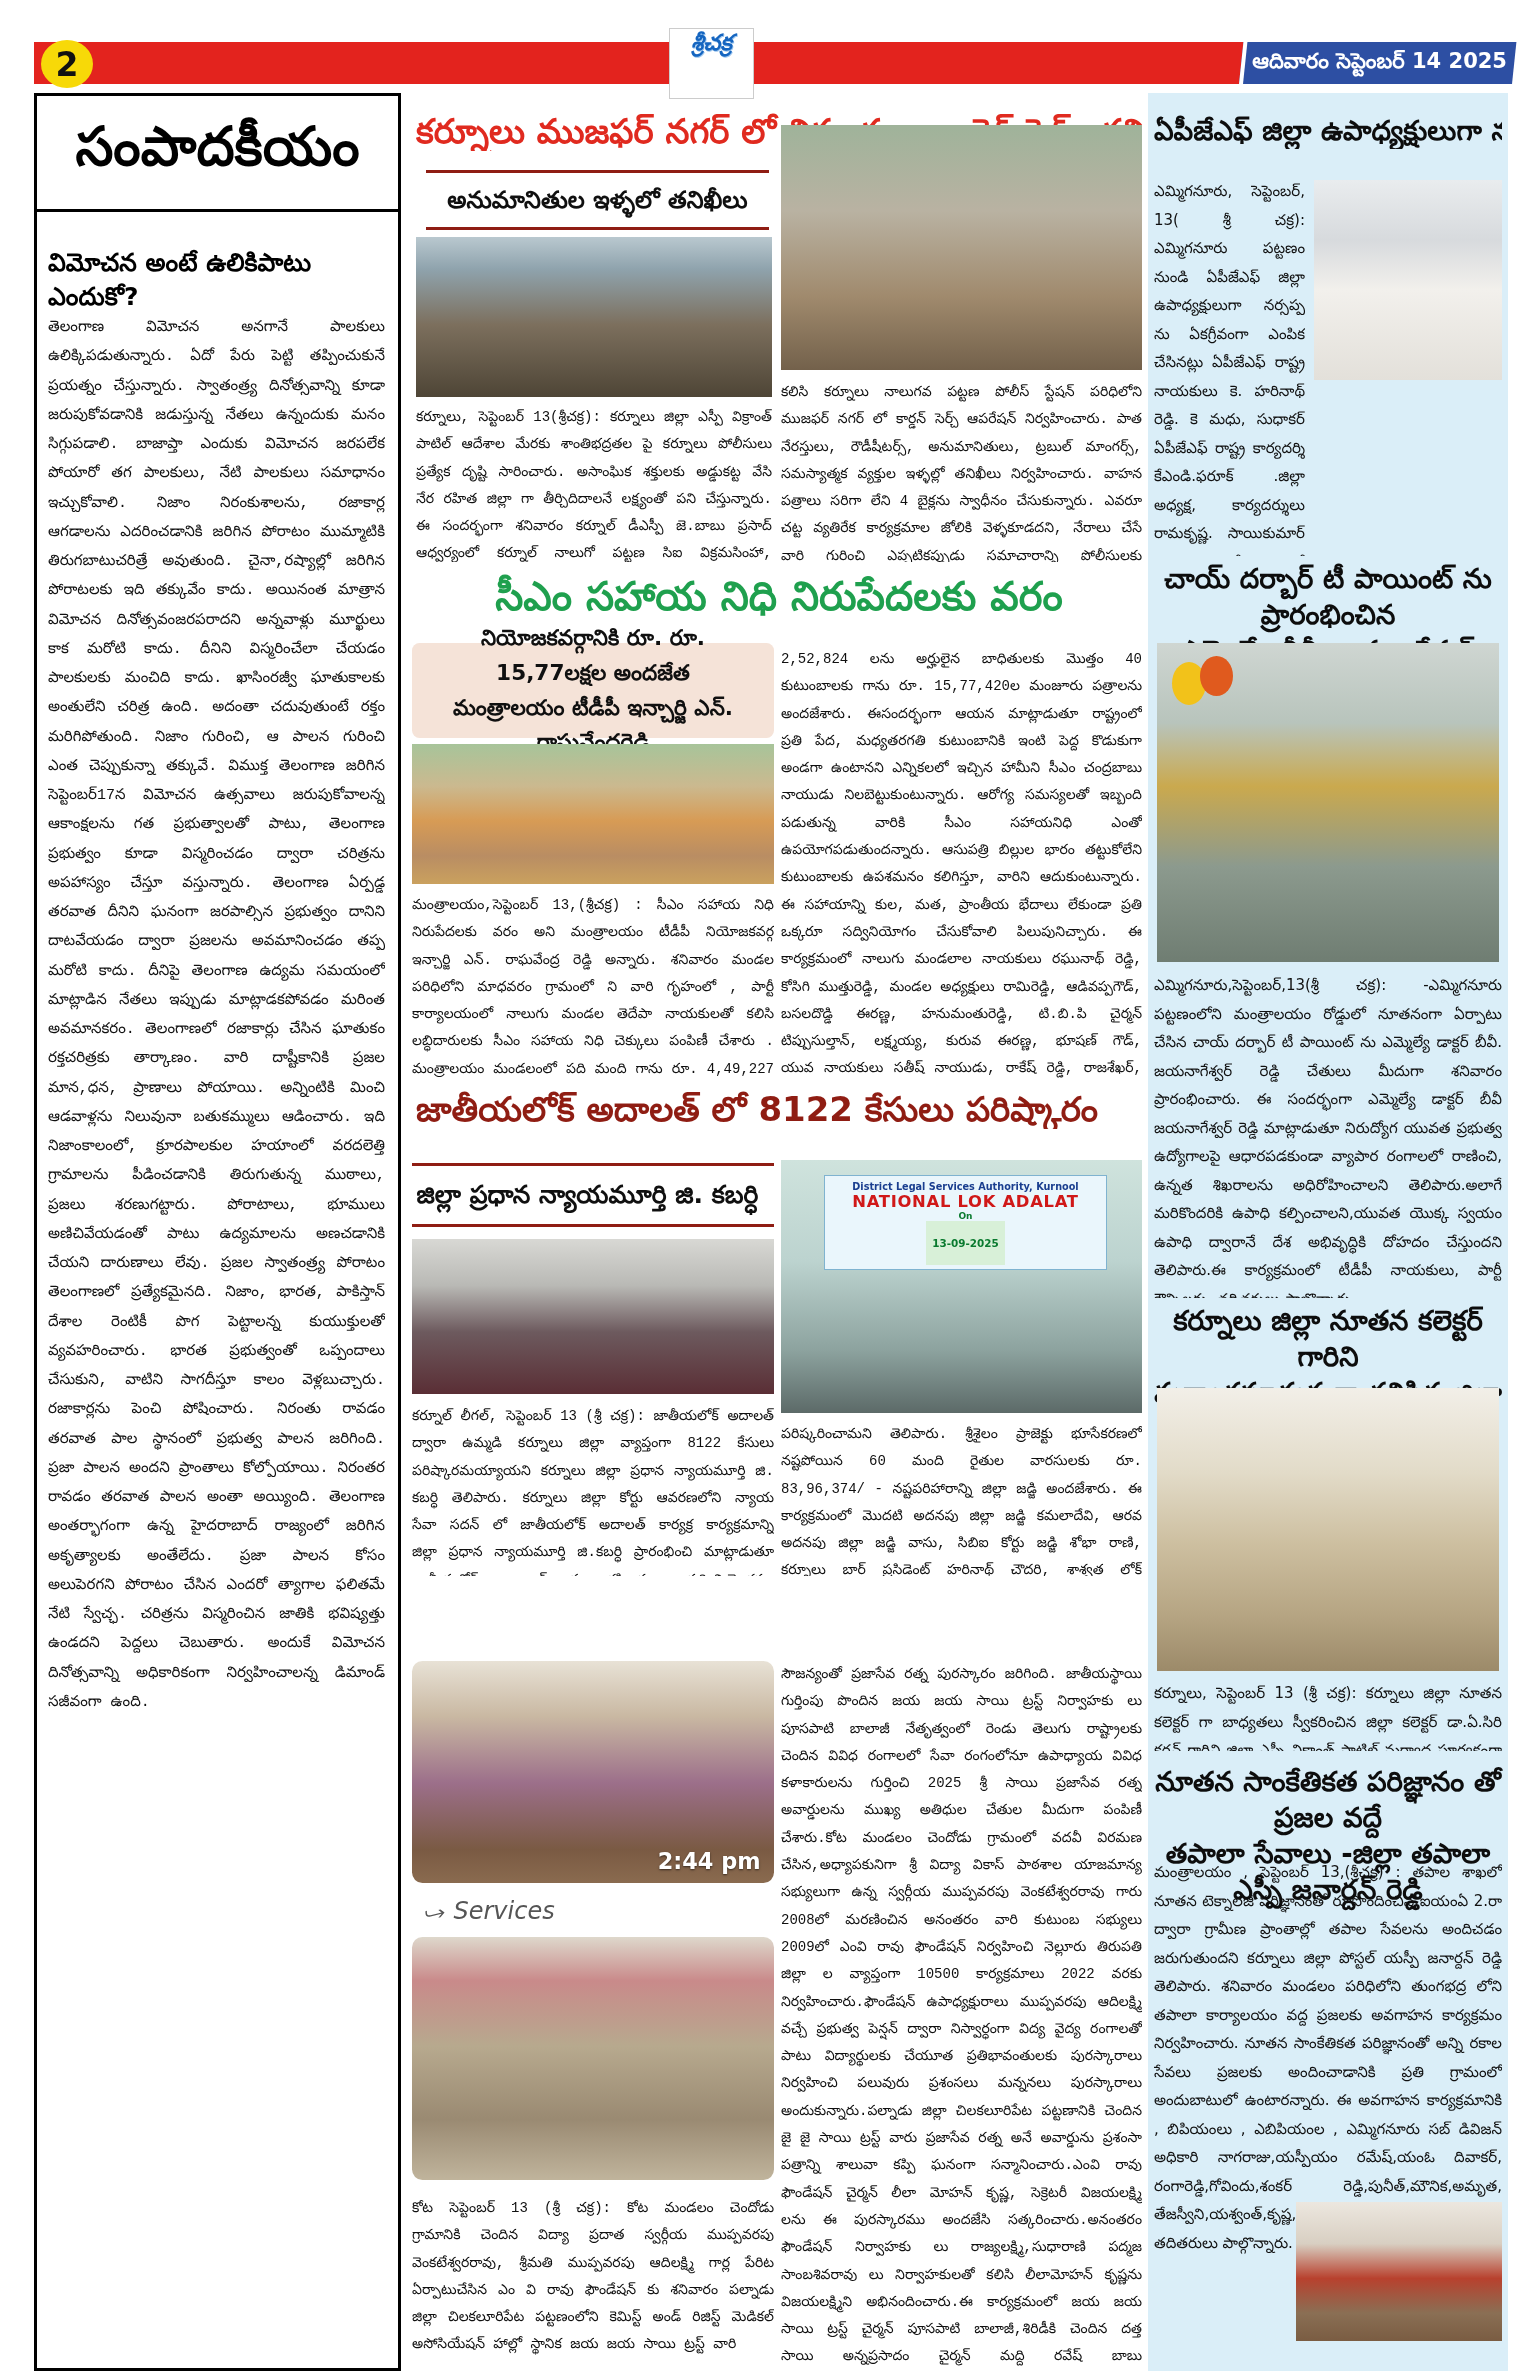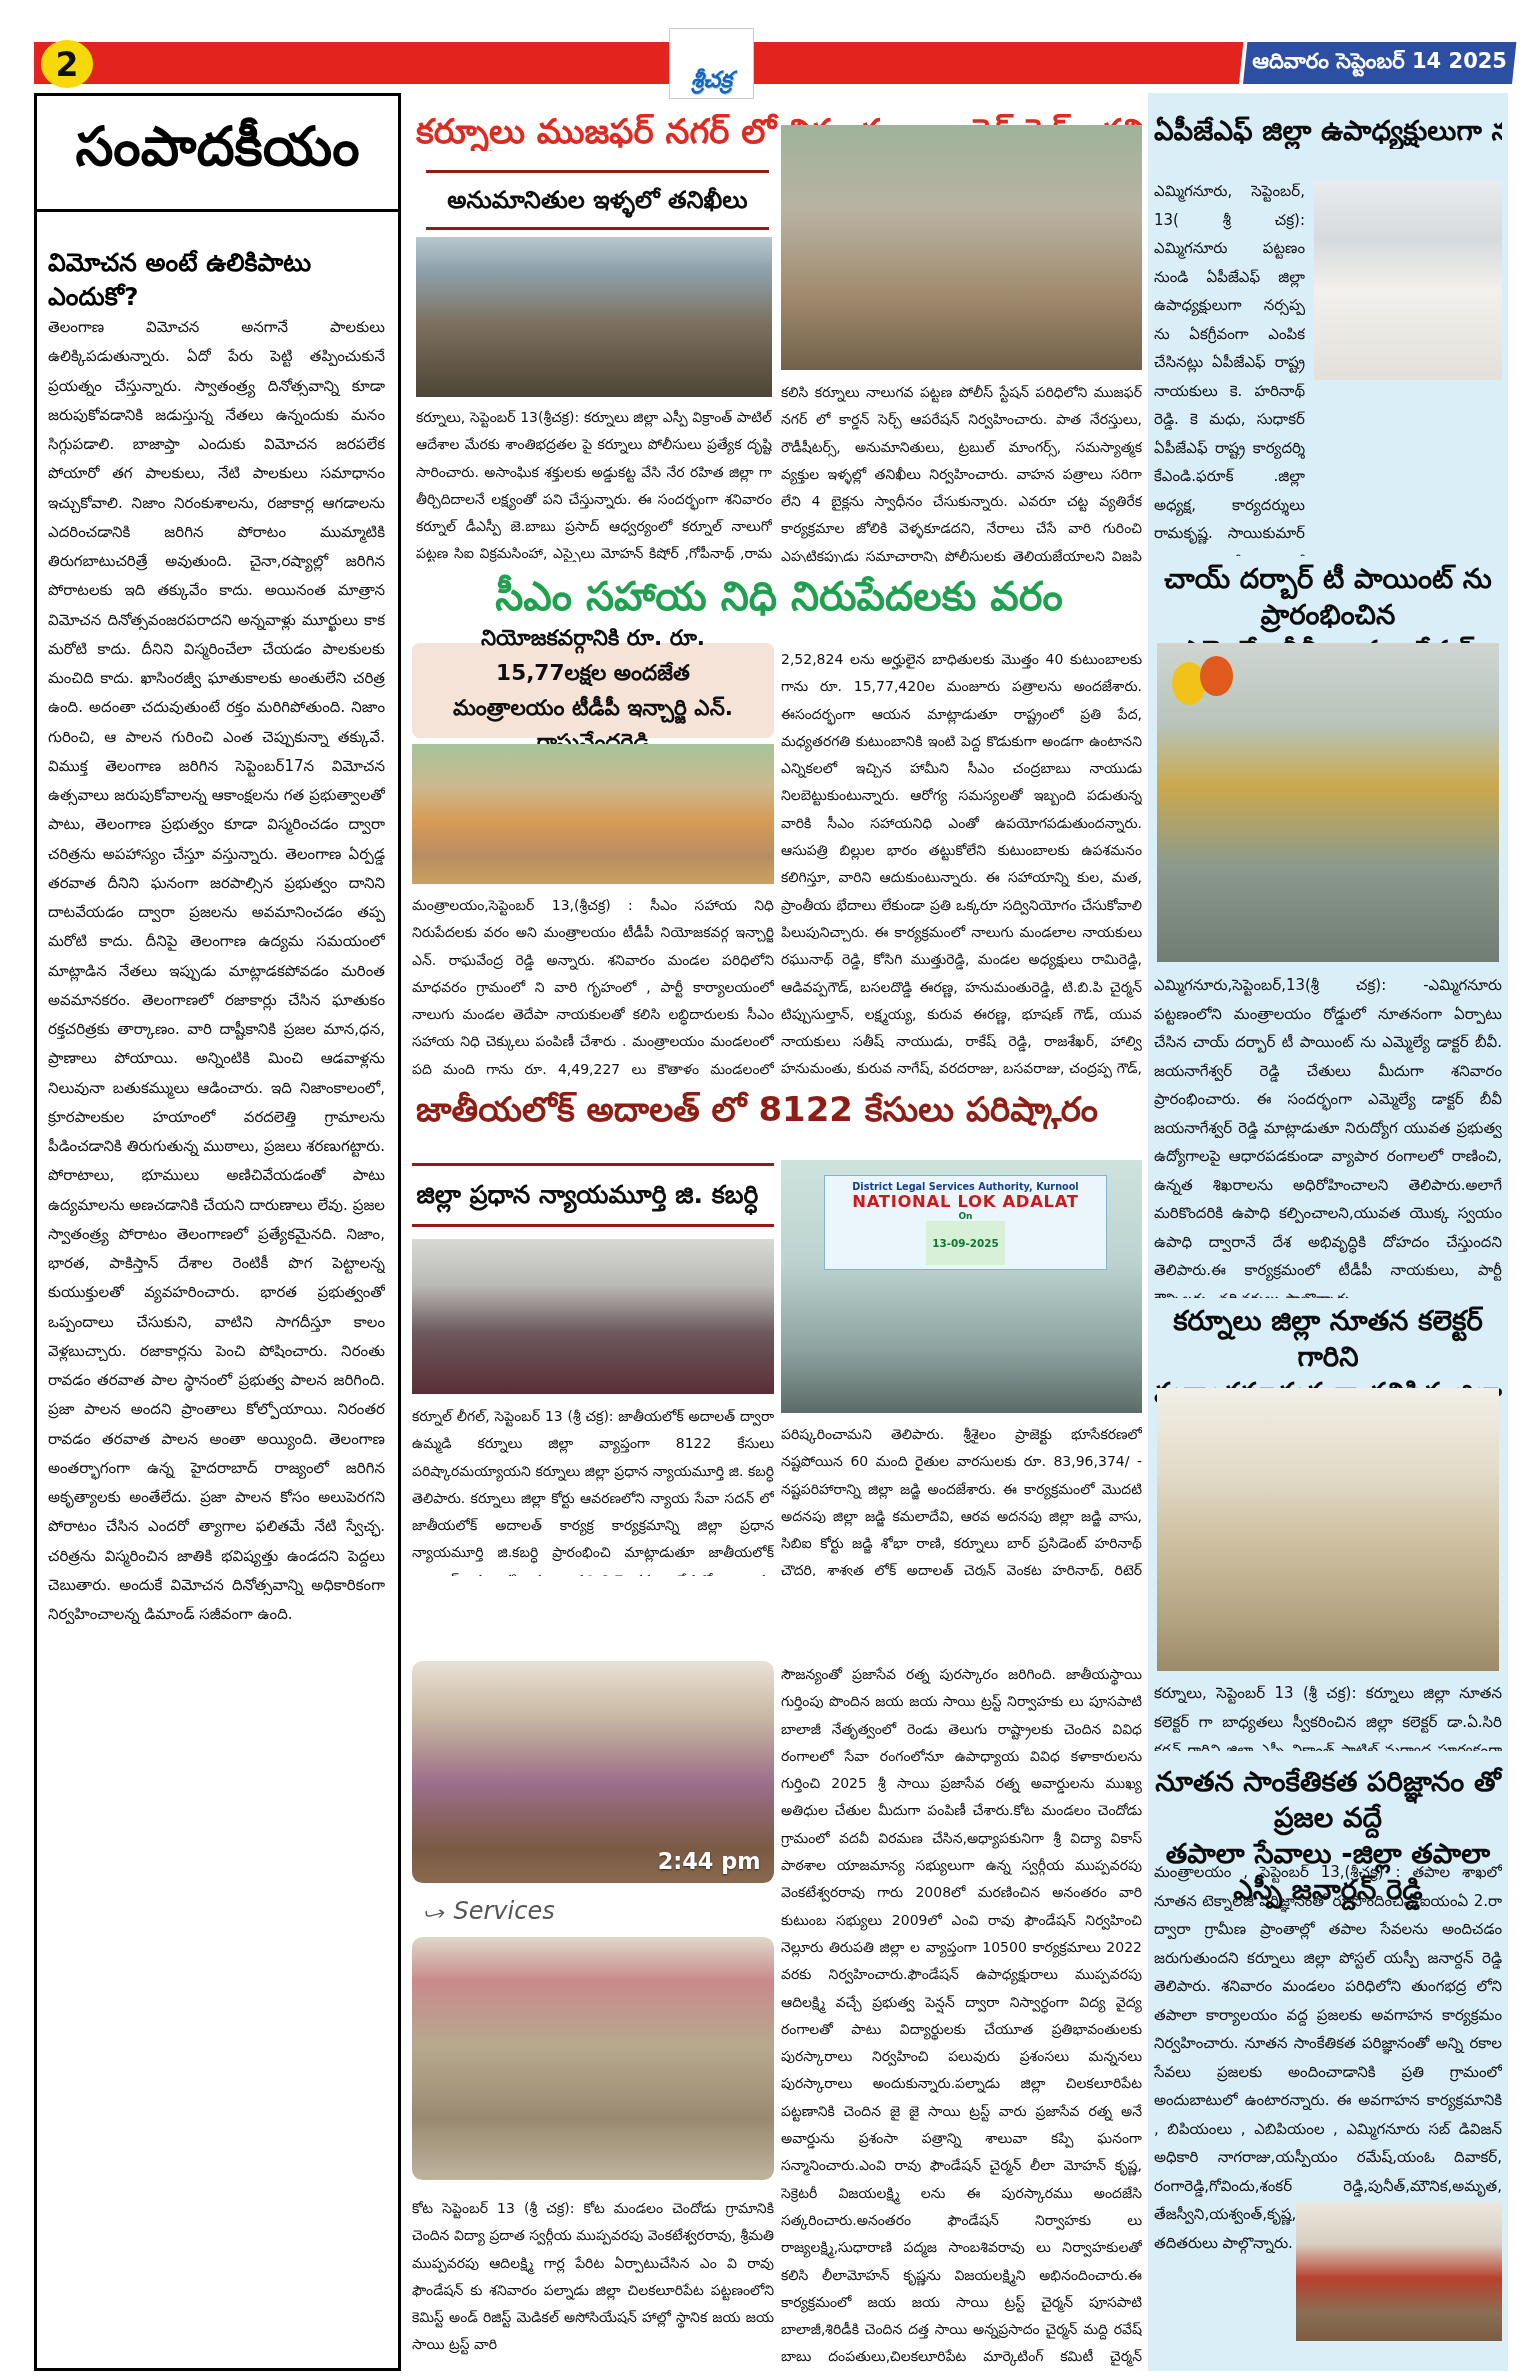--- a/index.html
+++ b/index.html
@@ -4,28 +4,28 @@
 <style>
   html,body{margin:0;padding:0;background:#ffffff;}
   #page{position:relative;width:1541px;height:2377px;background:#ffffff;overflow:hidden;
         font-family:"DejaVu Sans","Liberation Sans",sans-serif;}
   .abs{position:absolute;}
   
   .header-bar{left:34px;top:42px;width:1475px;height:42px;background:#e3231e;}
   .page-num{left:41px;top:40px;width:52px;height:48px;background:#f7d908;border-radius:50%;
             display:flex;align-items:center;justify-content:center;font-size:33px;font-weight:bold;color:#111;}
   .masthead-box{left:669px;top:28px;width:83px;height:69px;background:#ffffff;border:0.7px solid #ccc;
-            display:flex;align-items:flex-end;justify-content:center;}
+            display:flex;align-items:flex-start;justify-content:center;}
   .masthead-text{color:#1565c0;font-weight:bold;font-size:22.4px;font-style:italic;text-shadow:0.7px 0.7px 0 #9ec7ef;}
   .date-box{left:1239px;top:42px;width:269px;height:42px;background:#2d4fa3;
             display:flex;align-items:center;justify-content:center;border-left:4.5px solid #ffffff;
             transform:skewX(-6deg);transform-origin:bottom left;}
   .date-text{color:#ffffff;font-weight:bold;font-size:21px;transform:skewX(6deg);white-space:nowrap;}
   
-  .bodytext{text-align:justify;font-size:14px;line-height:1.95;color:#101010;overflow:hidden;word-break:break-word;}
+  .bodytext{text-align:justify;font-size:14px;line-height:1.95;color:#101010;overflow:hidden;word-break:break-word;font-family:Liberation Mono, monospace;}
   .photo{background:#888;overflow:hidden;}
   
   .edit-col{left:34px;top:93px;width:367px;height:2278px;border:3px solid #000;box-sizing:border-box;background:#fff;}
   .edit-title{left:34px;top:93px;width:367px;height:119px;border:3px solid #000;box-sizing:border-box;
               display:flex;align-items:center;justify-content:center;font-size:54px;font-weight:bold;color:#000;}
   .edit-headline{left:48px;top:246px;width:337px;font-size:25px;font-weight:bold;color:#000;line-height:1.35;}
   .edit-body{left:48px;top:313px;width:337px;height:2035px;font-size:15px;}
   
   .hl-red{color:#e02a1f;font-weight:bold;font-size:34px;line-height:1.15;}
   .hl-green{color:#1fa04e;font-weight:bold;font-size:40px;line-height:1.15;}

